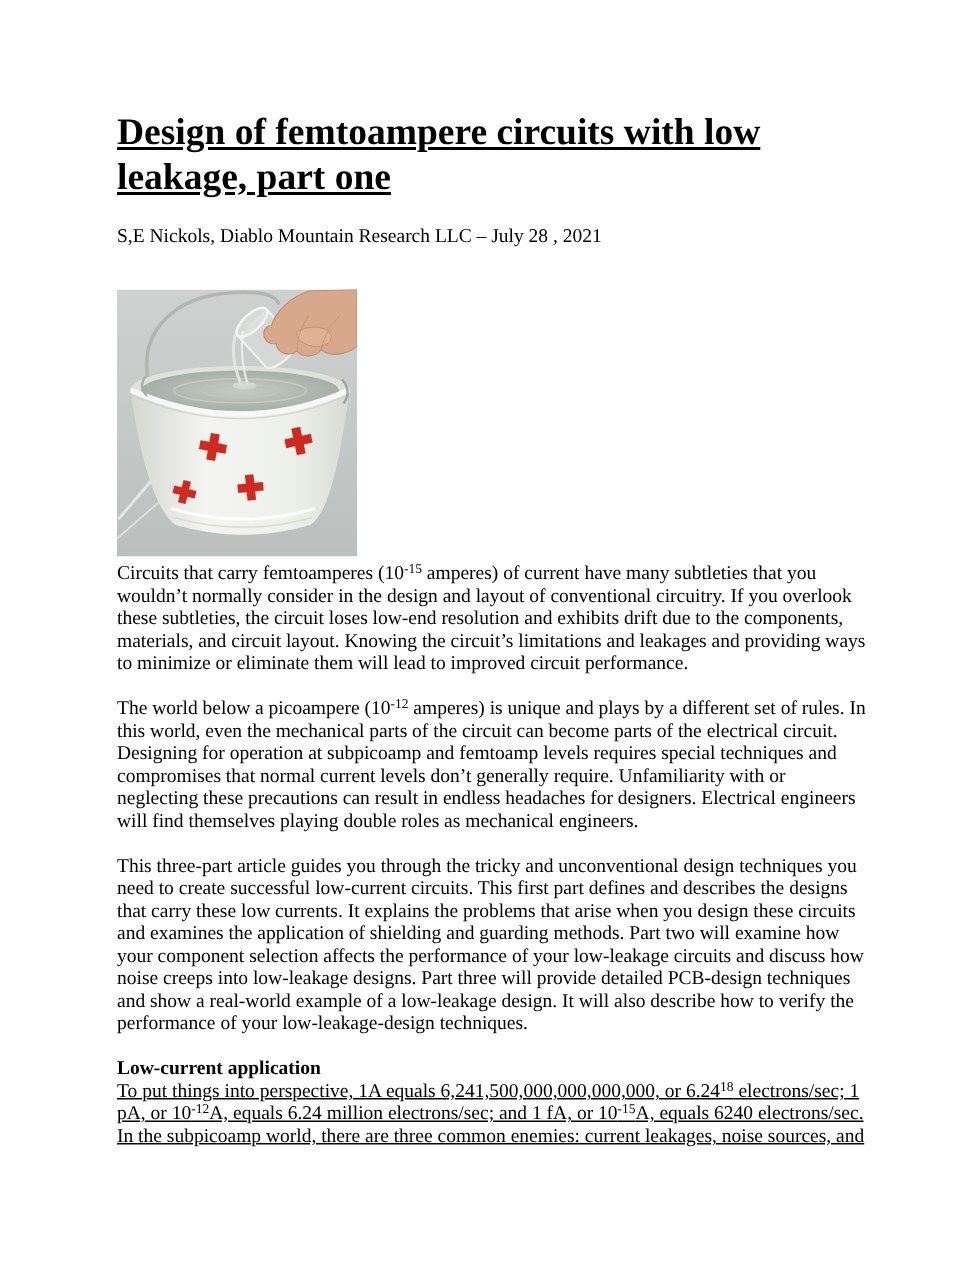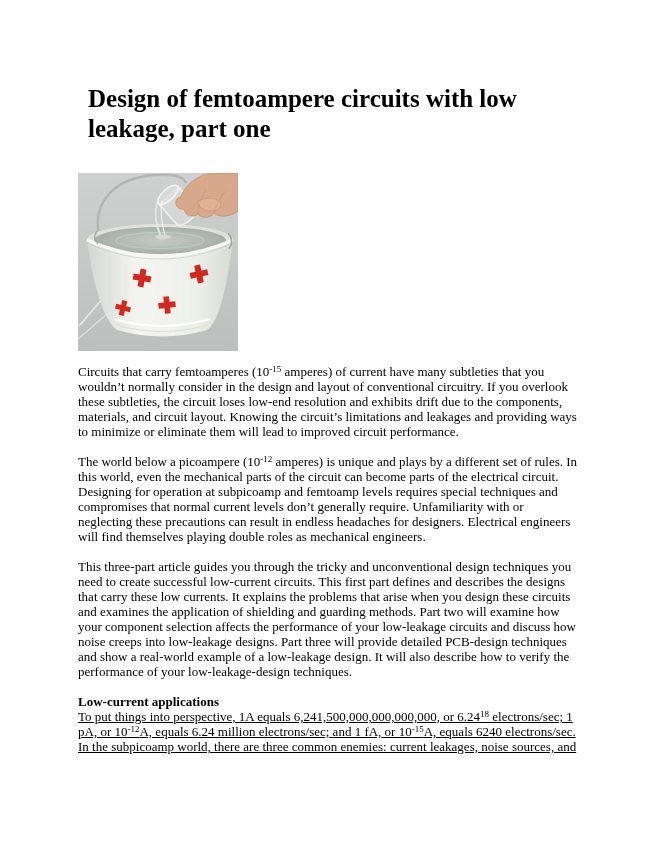--- a/index.html
+++ b/index.html
@@ -13,44 +13,45 @@
     color: #000000;
     overflow: hidden;
   }
   .content {
     position: absolute;
     left: 78px;
     top: 74px;
     width: 500px;
   }
   .title {
-    margin: 10px;
+    margin: 0;
     font-size: 25px;
     line-height: 30px;
     font-weight: bold;
+    text-decoration: underline;
   }
   .byline {
     margin: 15px 0 0 0;
     font-size: 13px;
     line-height: 15px;
   }
   .figure {
     margin: 29px 0 0 0;
     width: 160px;
     height: 178px;
     display: block;
   }
   .figure svg { display: block; }
   p.body {
     margin: 15px 0 0 0;
     font-size: 13px;
     line-height: 15px;
     text-align: left;
   }
-  p.body.first { margin-top: 13px; }
+  p.body.first { margin-top: 3px; }
   p.body.after-head { margin-top: 0; text-decoration: underline; }
   .subhead {
     margin: 15px 0 0 0;
     font-size: 13px;
     line-height: 15px;
     font-weight: bold;
   }
   sup.exp {
     font-size: 9px;
     line-height: 0;
@@ -60,20 +61,21 @@
   }
 </style>
 </head>
 <body>
 
 <div class="page">
   <div class="content">
 
     <h1 class="title">Design of femtoampere circuits with low leakage, part one</h1>
 
+    <div class="byline">S,E Nickols, Diablo Mountain Research LLC – July 28 , 2021</div>
 
     <div class="figure">
       <svg viewBox="0 0 160 178" width="160" height="178" role="img">
         <defs>
           <linearGradient id="bgGrad" x1="0" y1="0" x2="0" y2="1">
             <stop offset="0" stop-color="#ced1cf"></stop>
             <stop offset="1" stop-color="#bbc0be"></stop>
           </linearGradient>
           <linearGradient id="bodyGrad" x1="0" y1="0" x2="1" y2="0">
             <stop offset="0" stop-color="#d5d7d1"></stop>
@@ -131,18 +133,18 @@
         </g>
       </svg>
     </div>
 
     <p class="body first"><span>Circuits that carry femtoamperes (10</span><sup class="exp">-15</sup><span> amperes) of current have many subtleties that you wouldn’t normally consider in the design and layout of conventional circuitry. If you overlook these subtleties, the circuit loses low-end resolution and exhibits drift due to the components, materials, and circuit layout. Knowing the circuit’s limitations and leakages and providing ways to minimize or eliminate them will lead to improved circuit performance.</span></p>
 
     <p class="body"><span>The world below a picoampere (10</span><sup class="exp">-12</sup><span> amperes) is unique and plays by a different set of rules. In this world, even the mechanical parts of the circuit can become parts of the electrical circuit. Designing for operation at subpicoamp and femtoamp levels requires special techniques and compromises that normal current levels don’t generally require. Unfamiliarity with or neglecting these precautions can result in endless headaches for designers. Electrical engineers will find themselves playing double roles as mechanical engineers.</span></p>
 
     <p class="body"><span>This three-part article guides you through the tricky and unconventional design techniques you need to create successful low-current circuits. This first part defines and describes the designs that carry these low currents. It explains the problems that arise when you design these circuits and examines the application of shielding and guarding methods. Part two will examine how your component selection affects the performance of your low-leakage circuits and discuss how noise creeps into low-leakage designs. Part three will provide detailed PCB-design techniques and show a real-world example of a low-leakage design. It will also describe how to verify the performance of your low-leakage-design techniques.</span></p>
 
-    <h2 class="subhead">Low-current applications</h2>
+    <h2 class="subhead">Low-current application</h2>
 
     <p class="body after-head"><span>To put things into perspective, 1A equals 6,241,500,000,000,000,000, or 6.24</span><sup class="exp">18</sup><span> electrons/sec; 1 pA, or 10</span><sup class="exp">-12</sup><span>A, equals 6.24 million electrons/sec; and 1 fA, or 10</span><sup class="exp">-15</sup><span>A, equals 6240 electrons/sec. In the subpicoamp world, there are three common enemies: current leakages, noise sources, and</span></p>
 
   </div>
 </div>
 
 </body></html>

